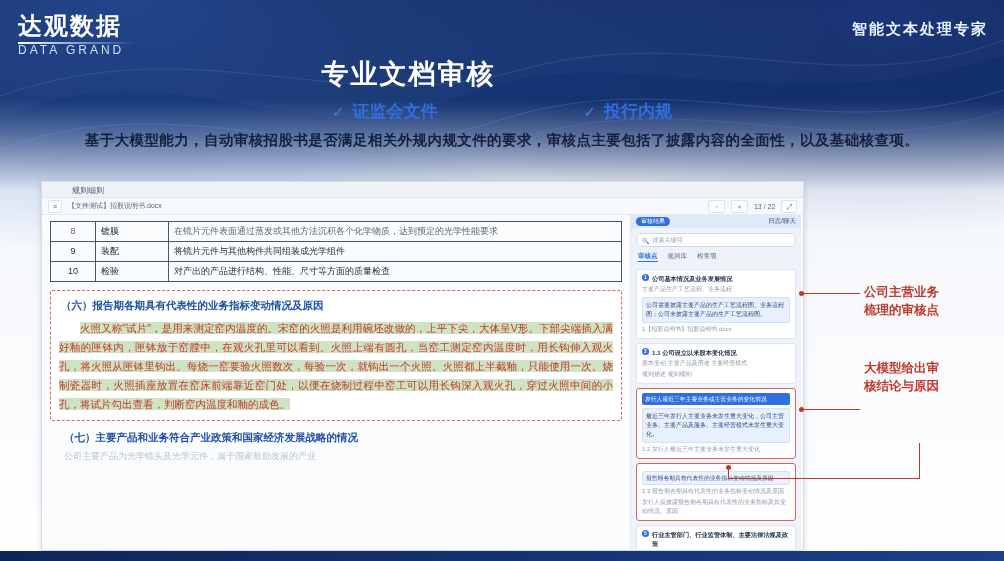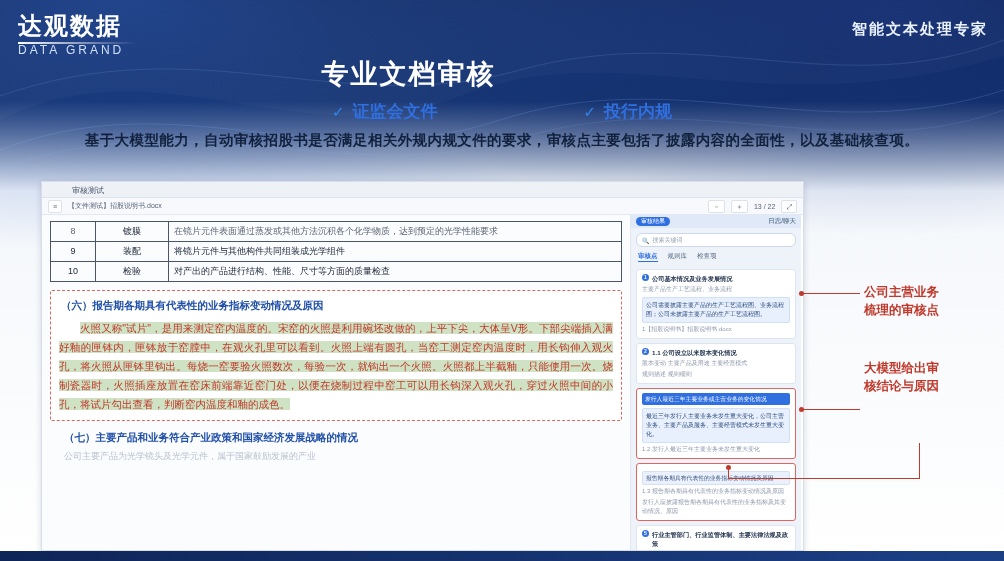--- a/index.html
+++ b/index.html
@@ -47,21 +47,21 @@
   .shot-toolbar{height:16px;background:#f7f9fc;border-bottom:1px solid #e3e9f2;display:flex;align-items:center;gap:6px;padding:0 6px;font-size:7px;color:#5a6478;}
   .tbtn{border:1px solid #dbe2ec;background:#fff;border-radius:2px;padding:0 4px;line-height:11px;}
   .shot-body{display:flex;height:336px;}
   .doc-pane{width:589px;background:#fbfcfe;border-right:1px solid #e2e8f1;position:relative;padding:6px 8px 0 8px;box-sizing:border-box;}
   .ai-pane{width:170px;background:#eef3fa;position:relative;}
 
   
   table.doc-table{border-collapse:collapse;width:100%;font-size:9px;color:#1b2537;table-layout:fixed;}
   table.doc-table td{border:1px solid #4a5568;padding:3px 5px;vertical-align:middle;line-height:13px;}
   td.c1{width:34px;text-align:center;}
-  td.c2{width:62px;text-align:center;margin-top:28px;}
+  td.c2{width:62px;text-align:left;margin-top:28px;}
   .row-faded{color:#5d6675;}
 
   .dashed-box{
     border:1px dashed #e0645f;border-radius:2px;padding:6px 8px;margin-top:8px;
     background:#ffffff;
   }
   .h-blue{color:#1f4fa8;font-size:10.5px;font-weight:bold;margin:2px 0 6px 2px;}
   .para{font-size:10.5px;line-height:19px;color:#c0392b;text-align:justify;text-indent:21px;}
   .para .mark{background:#cfe2c4;}
   .h-blue2{color:#1f4fa8;font-size:10.5px;font-weight:bold;margin:10px 0 0 14px;}
@@ -121,21 +121,21 @@
     </div>
     <div class="subitem">
       <span class="tick">✓</span>
       <span>投行内规</span>
     </div>
   </div>
 
   <div class="desc">基于大模型能力，自动审核招股书是否满足相关外规内规文件的要求，审核点主要包括了披露内容的全面性，以及基础核查项。</div>
 
   <div class="shot">
-    <div class="shot-title">审核测试</div>
+    <div class="shot-title">规则细则</div>
     <div class="shot-toolbar">
       <span class="tbtn">≡</span>
       <span>【文件测试】招股说明书.docx</span>
       <span style="flex:1"></span>
       <span class="tbtn">－</span>
       <span class="tbtn">＋</span>
       <span>13 / 22</span>
       <span class="tbtn">⤢</span>
     </div>
 

